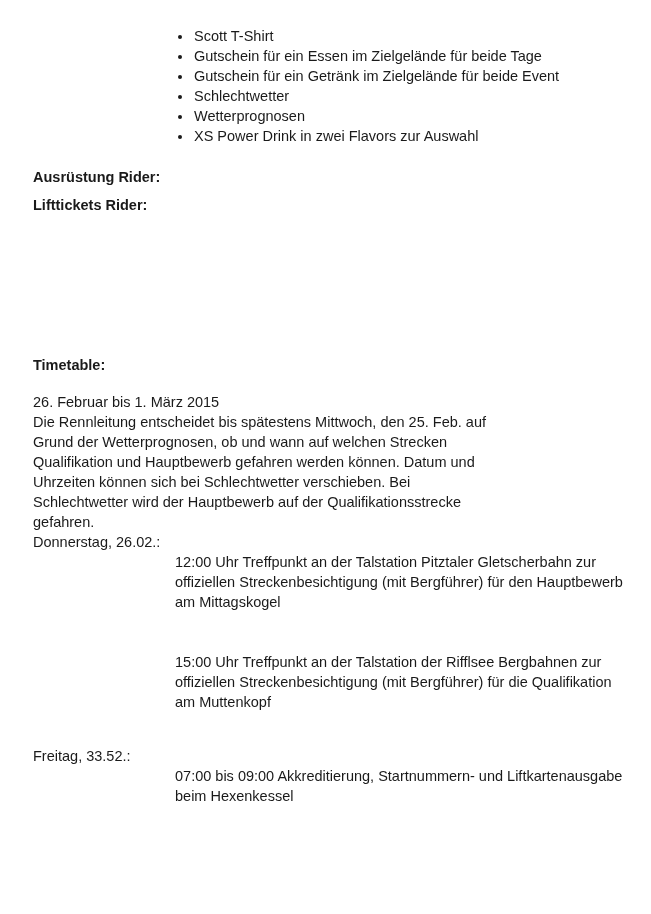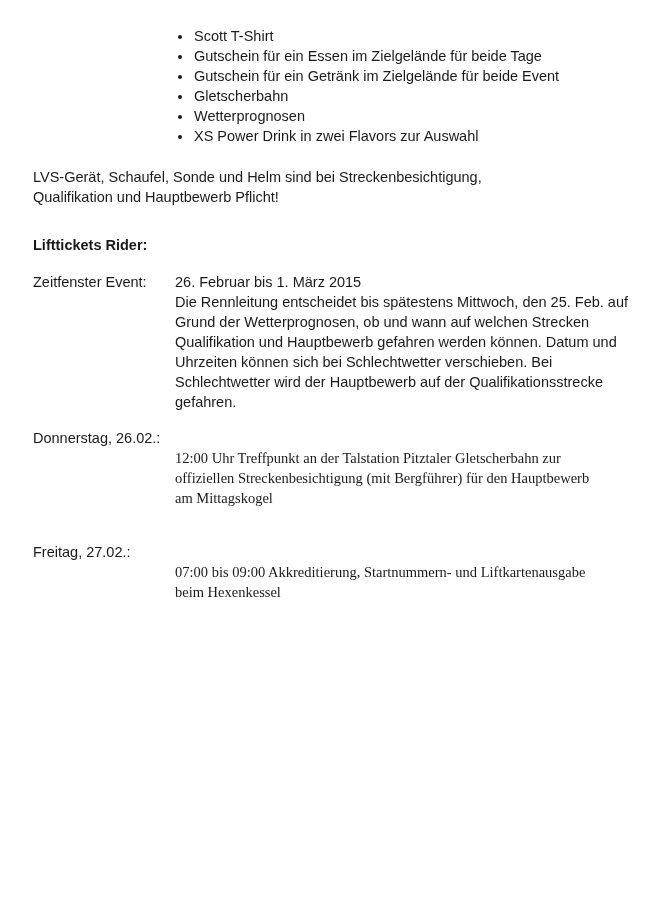--- a/index.html
+++ b/index.html
@@ -40,75 +40,77 @@
     flex: 0 0 142px;
     line-height: 20px;
   }
   .row .content {
     flex: 1 1 auto;
     line-height: 20px;
     white-space: pre-line;
   }
   .bold { font-weight: bold; }
   .mt-sec1 { margin-top: 21px; }
-  .mt-sec2 { margin-top: 28px; }
+  .mt-sec2 { margin-top: 8px; flex-direction: column; }
   .mt-sec3 { margin-top: 18px; }
   .mt-sec4 { margin-top: 17px; }
-  .mt-sec5 { margin-top: 16px; }
+  .mt-sec5 { margin-top: 0; }
   .mt-sec6 { margin-top: 14px; }
-  .para { margin: 0 0 20px 0; white-space: pre-line; line-height: 20px; font-family: Liberation Serif, serif; }
+  .para { margin: 0 0 20px 0; white-space: pre-line; line-height: 20px; }
   .para:last-child { margin-bottom: 0; }
   .heading { line-height: 20px; }
 </style>
 </head>
 <body>
 
 <div class="page">
 
   <ul class="bullets">
     <li>Scott T-Shirt</li>
     <li>Gutschein für ein Essen im Zielgelände für beide Tage</li>
     <li>Gutschein für ein Getränk im Zielgelände für beide Event</li>
-    <li>Gletscherbahn</li>
+    <li>Schlechtwetter</li>
     <li>Wetterprognosen</li>
     <li>XS Power Drink in zwei Flavors zur Auswahl</li>
   </ul>
 
   <div class="row mt-sec1">
-    <div class="content">LVS-Gerät, Schaufel, Sonde und Helm sind bei Streckenbesichtigung,
-Qualifikation und Hauptbewerb Pflicht!</div>
+    <div class="label bold">Ausrüstung Rider:</div>
   </div>
 
   <div class="row mt-sec2">
     <div class="label bold">Lifttickets Rider:</div>
   </div>
 
+  <div class="heading bold mt-sec3">Timetable:</div>
 
   <div class="row mt-sec4">
-    <div class="label">Zeitfenster Event:</div>
     <div class="content">26. Februar bis 1. März 2015
 Die Rennleitung entscheidet bis spätestens Mittwoch, den 25. Feb. auf
 Grund der Wetterprognosen, ob und wann auf welchen Strecken
 Qualifikation und Hauptbewerb gefahren werden können. Datum und
 Uhrzeiten können sich bei Schlechtwetter verschieben. Bei
 Schlechtwetter wird der Hauptbewerb auf der Qualifikationsstrecke
 gefahren.</div>
   </div>
 
   <div class="row mt-sec5">
     <div class="label">Donnerstag, 26.02.:</div>
     <div class="content">
       <div class="para">12:00 Uhr Treffpunkt an der Talstation Pitztaler Gletscherbahn zur
 offiziellen Streckenbesichtigung (mit Bergführer) für den Hauptbewerb
 am Mittagskogel</div>
+      <div class="para">15:00 Uhr Treffpunkt an der Talstation der Rifflsee Bergbahnen zur
+offiziellen Streckenbesichtigung (mit Bergführer) für die Qualifikation
+am Muttenkopf</div>
     </div>
   </div>
 
   <div class="row mt-sec6">
-    <div class="label">Freitag, 27.02.:</div>
+    <div class="label">Freitag, 33.52.:</div>
     <div class="content">
       <div class="para">07:00 bis 09:00 Akkreditierung, Startnummern- und Liftkartenausgabe
 beim Hexenkessel</div>
       
     </div>
   </div>
 
 </div>
 
 </body></html>

